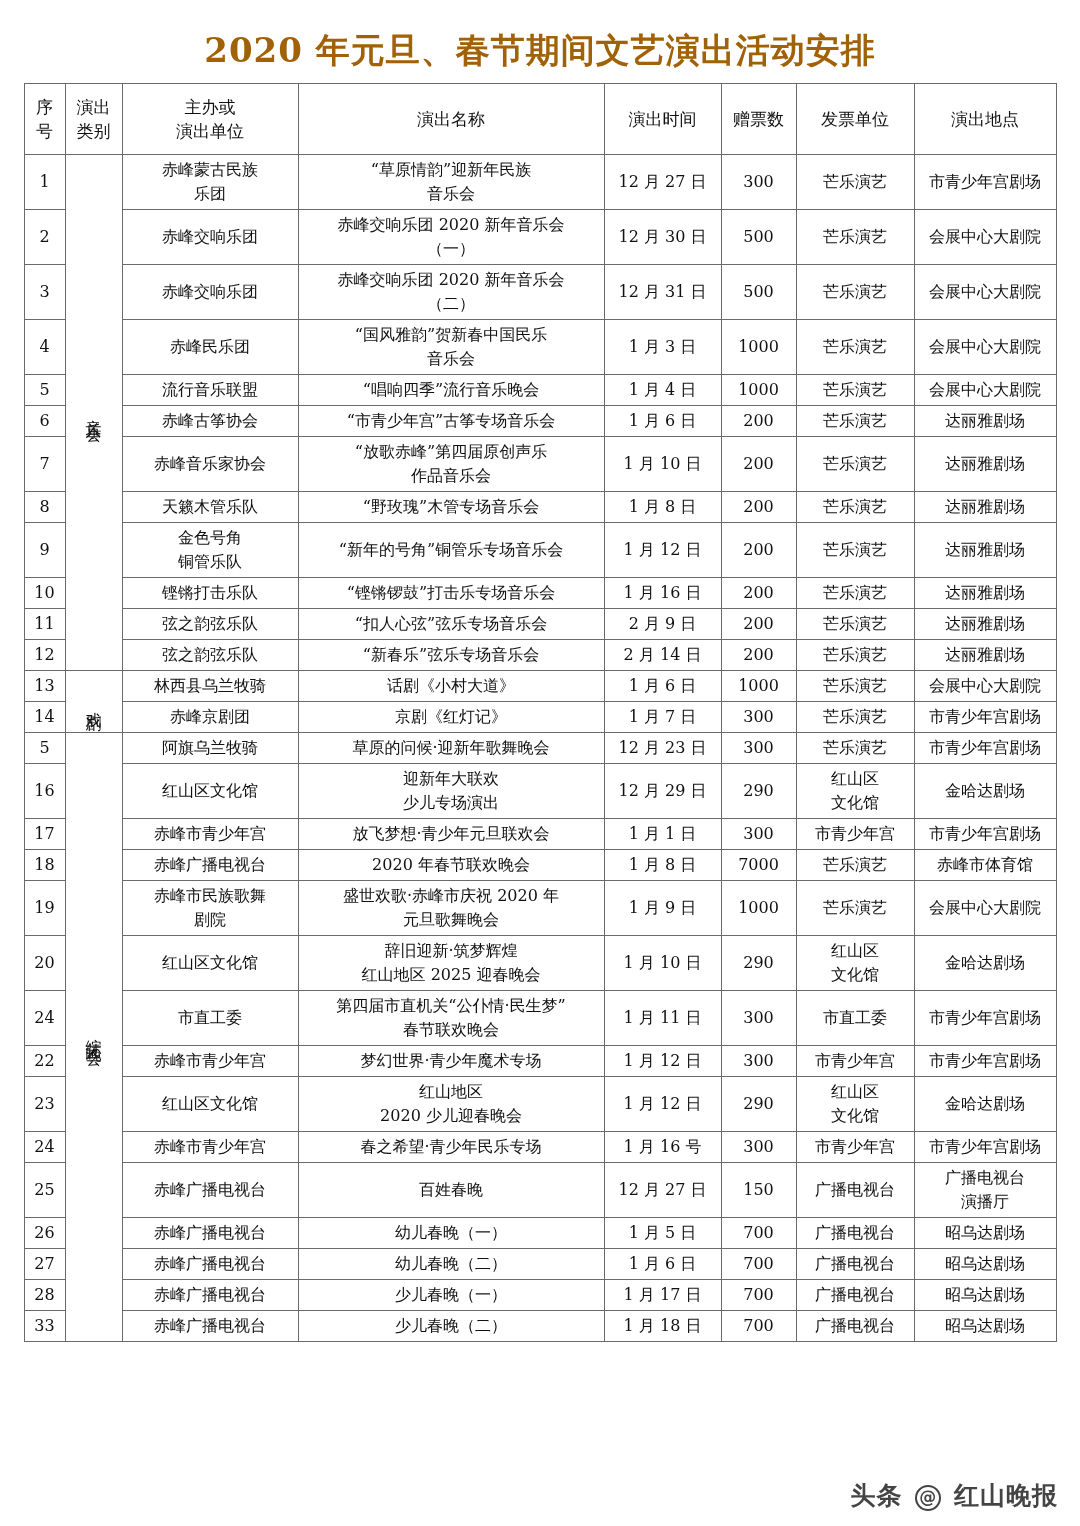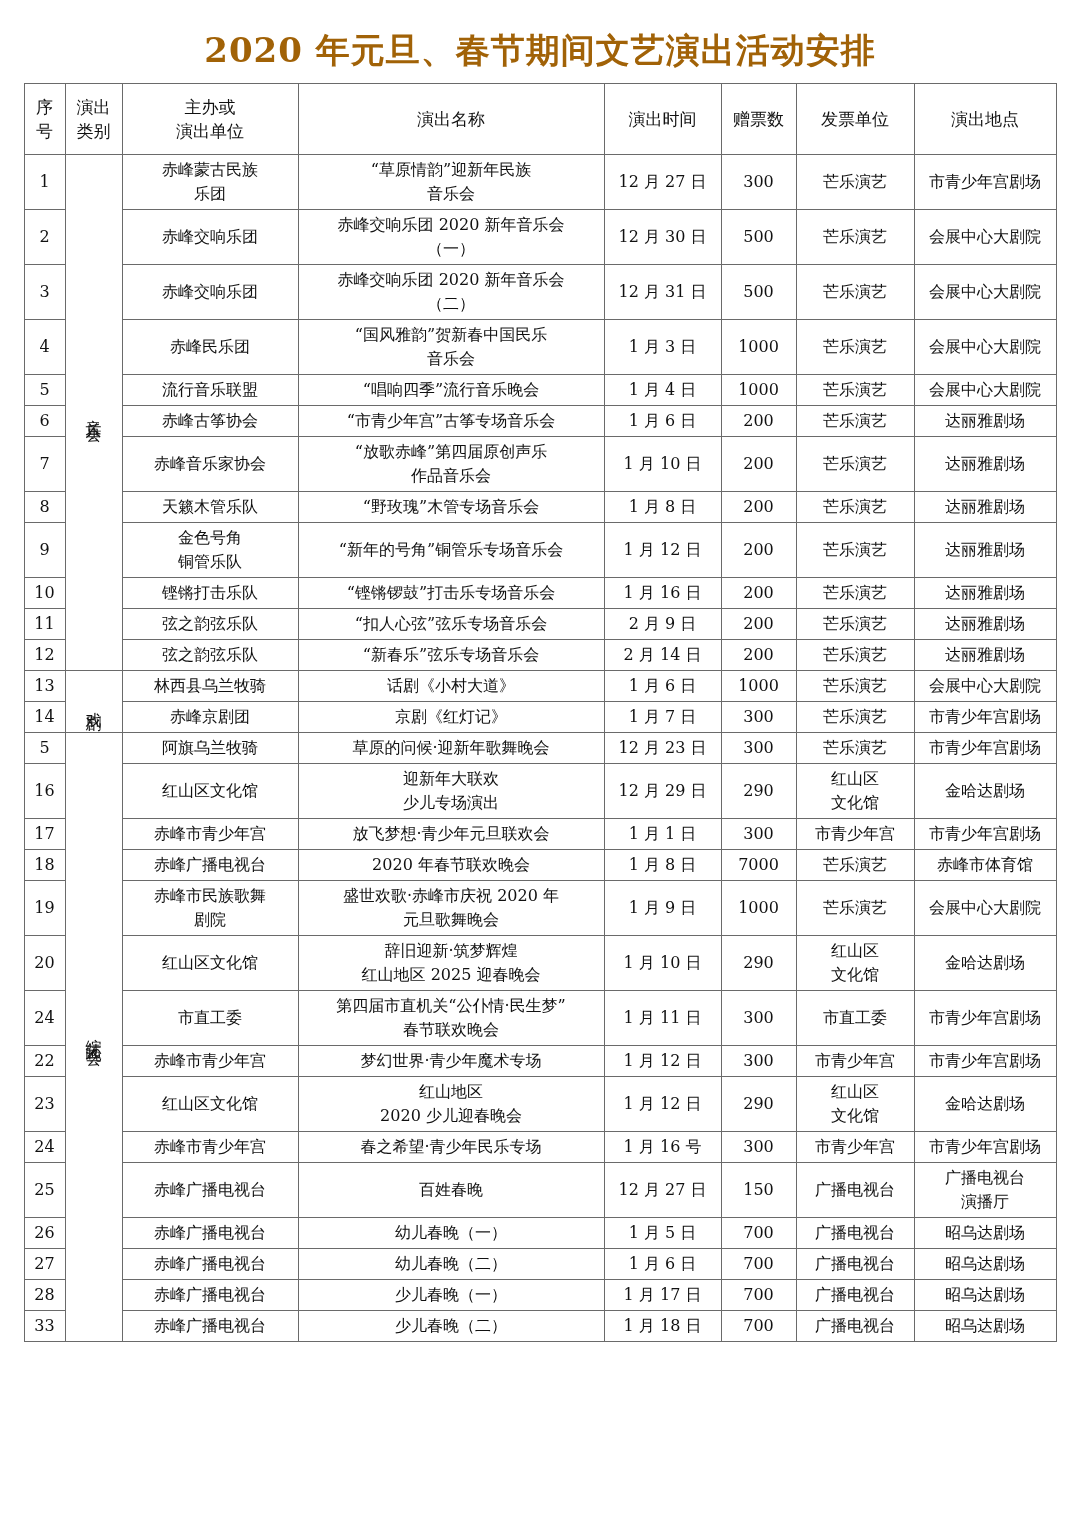--- a/index.html
+++ b/index.html
@@ -467,14 +467,19 @@
           <td class="org">赤峰广播电视台</td>
           <td class="name">少儿春晚（二）</td>
           <td class="time">1 月 18 日</td>
           <td class="tickets">700</td>
           <td class="invoice">广播电视台</td>
           <td class="venue">昭乌达剧场</td>
         </tr>
       </tbody>
   </table>
 
+  <div class="watermark">
+    <span>头条</span>
+    <span class="at">@</span>
+    <span>红山晚报</span>
+  </div>
 
 </div>
 
 </body></html>

